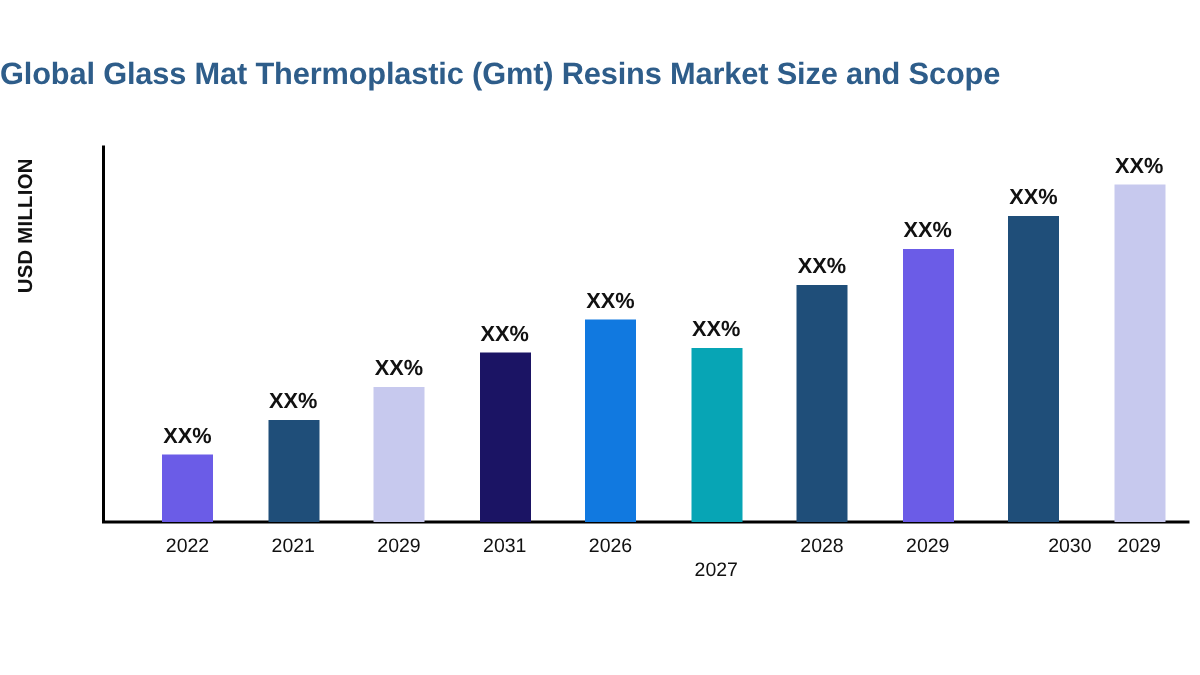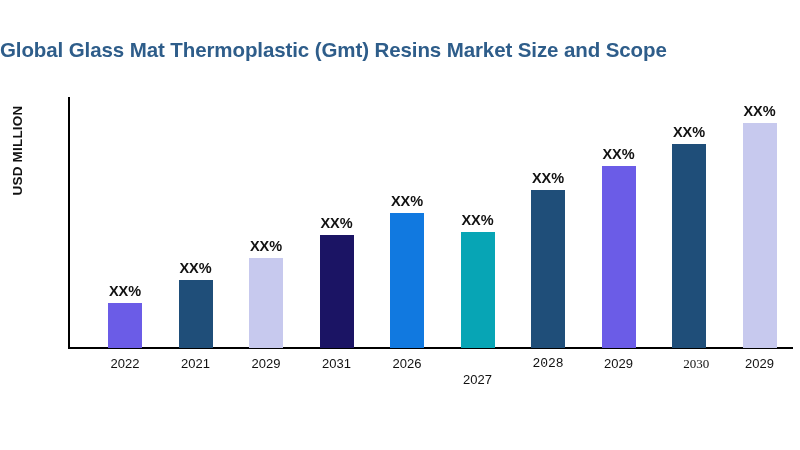--- a/index.html
+++ b/index.html
@@ -173,19 +173,19 @@
       </div>
     </div>
 
   <div id="tick-layer">
       <div class="tick-label" style="left: 89.75px; width: 70.5px;">2022</div>
       <div class="tick-label" style="left: 160.25px; width: 70.5px;">2021</div>
       <div class="tick-label" style="left: 230.75px; width: 70.5px;">2029</div>
       <div class="tick-label" style="left: 301.25px; width: 70.5px;">2031</div>
       <div class="tick-label" style="left: 371.75px; width: 70.5px;">2026</div>
       <div class="tick-label" style="left: 442.25px; width: 70.5px; margin-top: 16px;">2027</div>
-      <div class="tick-label" style="left: 512.75px; width: 70.5px; font-family: Liberation Mono, monospace;">2028</div>
+      <div class="tick-label" style="left: 512.75px; width: 70.5px;">2028</div>
       <div class="tick-label" style="left: 583.25px; width: 70.5px;">2029</div>
-      <div class="tick-label" style="left: 661px; width: 70.5px; font-family: Liberation Serif, serif;">2030</div>
+      <div class="tick-label" style="left: 678px; width: 70.5px;">2030</div>
       <div class="tick-label" style="left: 724.25px; width: 70.5px;">2029</div>
     </div>
 
 </div>
 
 </body></html>

